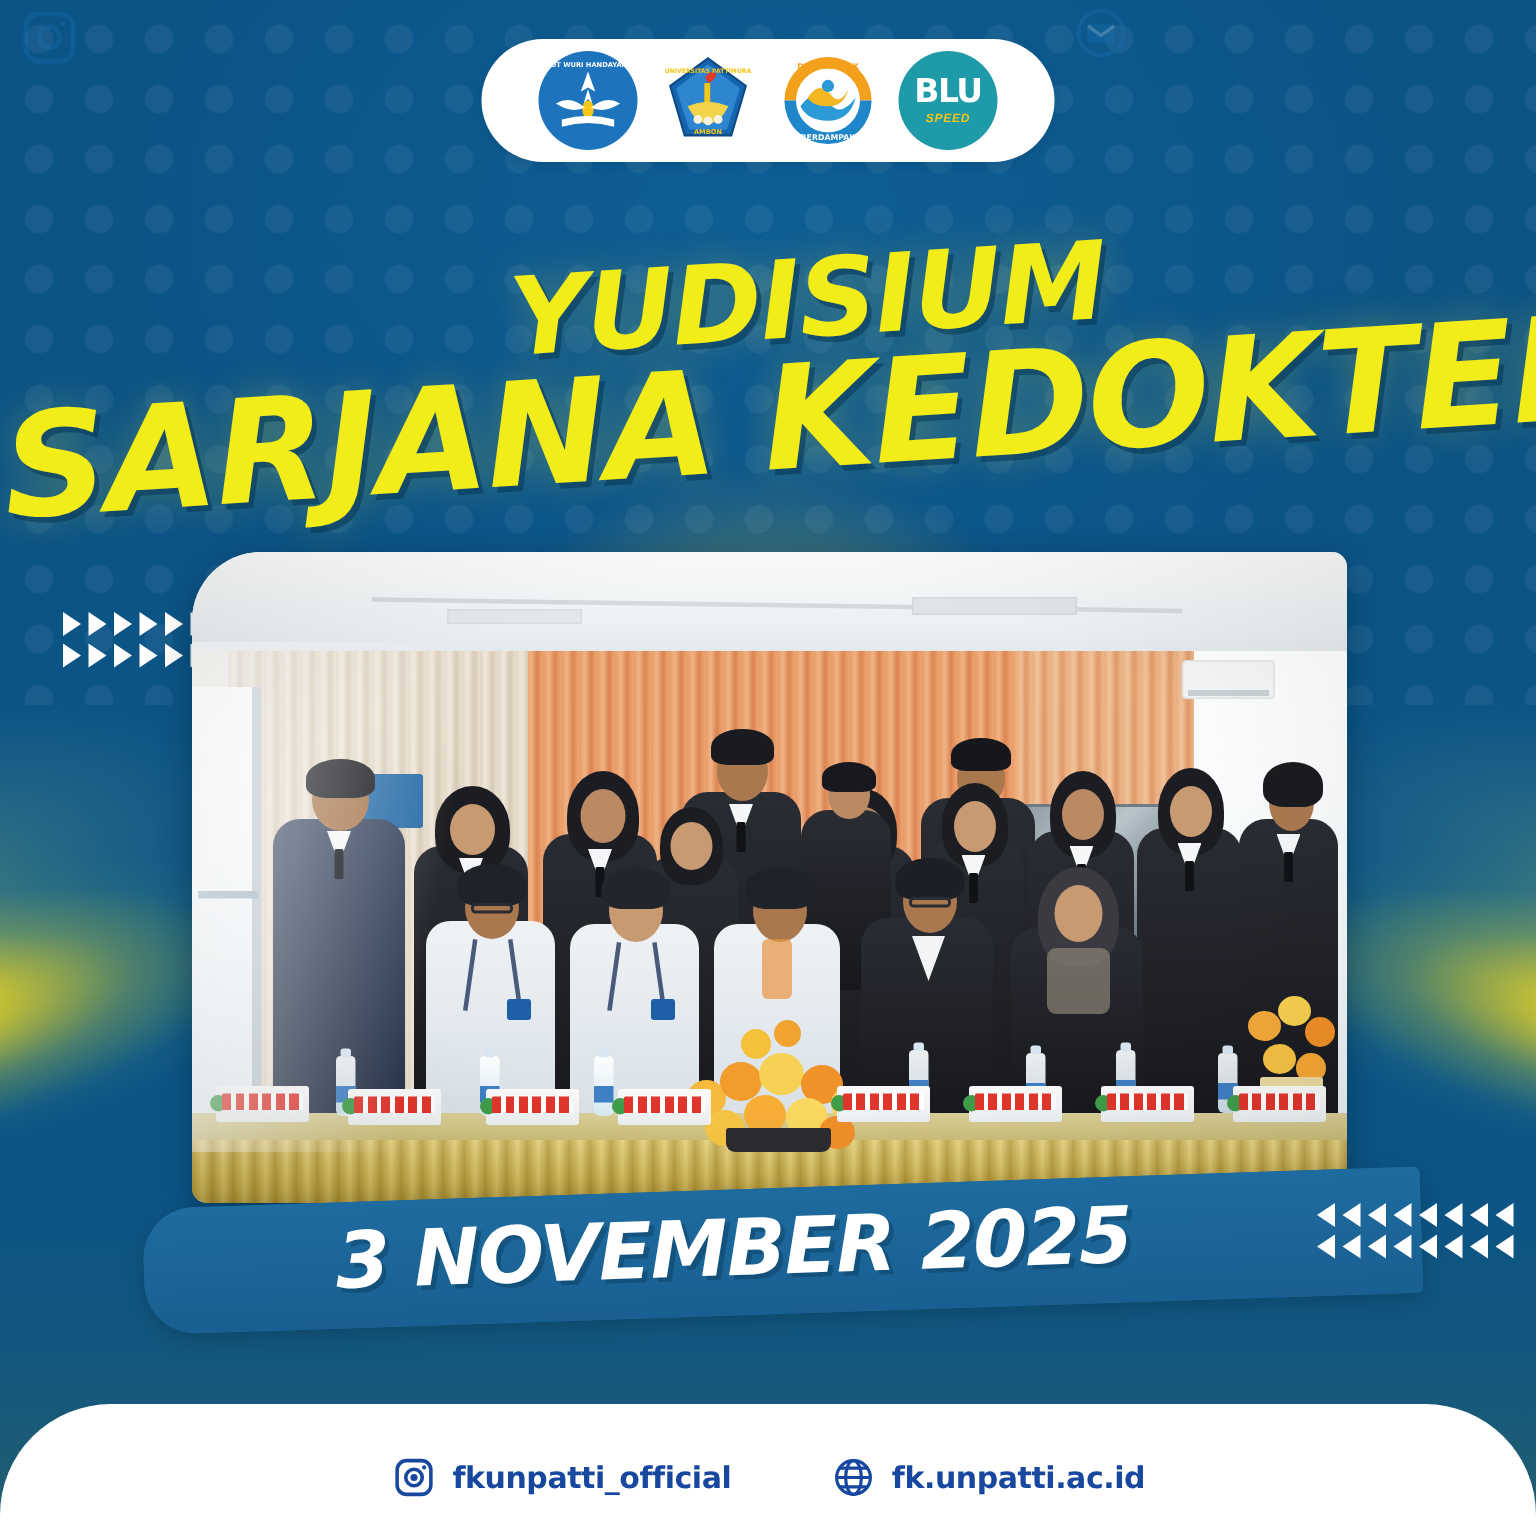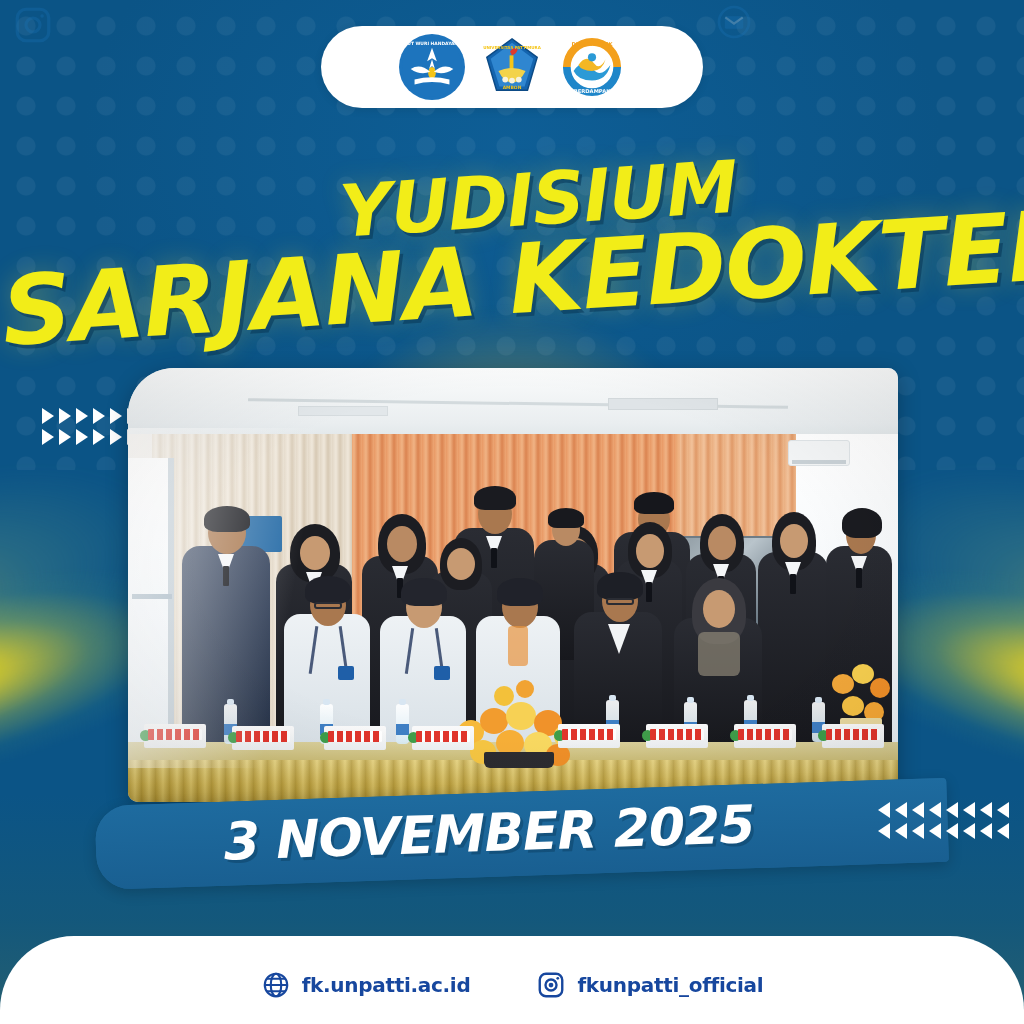--- a/index.html
+++ b/index.html
@@ -350,20 +350,24 @@
         <path d="M2 32 A30 30 0 0 0 62 32 L54 32 A22 22 0 0 1 10 32 Z" fill="#1f86c9"></path>
         <circle cx="32" cy="32" r="20" fill="#ffffff"></circle>
         <path d="M13 36 q10 -14 20 -2 q8 10 18 -4 q-4 16 -19 16 q-14 0 -19 -10 z" fill="#2b9ad6"></path>
         <path d="M18 30 q8 -12 16 -2 q6 8 12 -4 q-3 12 -14 12 q-11 0 -14 -6 z" fill="#f3b724"></path>
         <circle cx="32" cy="22" r="4.2" fill="#2b9ad6"></circle>
         <text x="32" y="10" font-size="5.4" fill="#f3a01c" text-anchor="middle" font-family="DejaVu Sans, sans-serif" font-weight="bold">DIKTISAINTEK</text>
         <text x="32" y="59" font-size="5.4" fill="#ffffff" text-anchor="middle" font-family="DejaVu Sans, sans-serif" font-weight="bold">BERDAMPAK</text>
       </svg>
     </div>
 
+    <div class="logo logo-blu">
+      <span class="blu-main">BLU</span>
+      <span class="blu-sub">SPEED</span>
+    </div>
 
   </div>
 
   <div id="headline">
     <div class="hl-line" id="hl-line1">YUDISIUM</div>
     <div class="hl-line" id="hl-line2">SARJANA KEDOKTERAN</div>
   </div>
 
   <div class="arrows" id="arrows-left">
     <div class="arrow-row">
@@ -612,37 +616,37 @@
       <i class="tri-l"></i>
       <i class="tri-l"></i>
       <i class="tri-l"></i>
     </div>
   </div>
 
   <div id="footer">
 
     <div class="contact">
       <span class="contact-icon">
-        <svg width="30" height="30" viewBox="0 0 24 24" fill="none" stroke="#17479e" stroke-width="1.7">
-          <circle cx="12" cy="12" r="9"></circle>
-          <ellipse cx="12" cy="12" rx="4.2" ry="9"></ellipse>
-          <path d="M3 12h18M4.6 7h14.8M4.6 17h14.8"></path>
-        </svg>
-      </span>
-      <span class="contact-label">fk.unpatti.ac.id</span>
-    </div>
-
-    <div class="contact">
-      <span class="contact-icon">
         <svg width="30" height="30" viewBox="0 0 24 24" fill="none" stroke="#17479e" stroke-width="1.9">
           <rect x="3" y="3" width="18" height="18" rx="5"></rect>
           <circle cx="12" cy="12" r="4.4"></circle>
           <circle cx="12" cy="12" r="1.9" fill="#17479e" stroke="none"></circle>
           <circle cx="17.4" cy="6.6" r="1.1" fill="#17479e" stroke="none"></circle>
         </svg>
       </span>
       <span class="contact-label">fkunpatti_official</span>
     </div>
 
+    <div class="contact">
+      <span class="contact-icon">
+        <svg width="30" height="30" viewBox="0 0 24 24" fill="none" stroke="#17479e" stroke-width="1.7">
+          <circle cx="12" cy="12" r="9"></circle>
+          <ellipse cx="12" cy="12" rx="4.2" ry="9"></ellipse>
+          <path d="M3 12h18M4.6 7h14.8M4.6 17h14.8"></path>
+        </svg>
+      </span>
+      <span class="contact-label">fk.unpatti.ac.id</span>
+    </div>
+
 
   </div>
 
 </div>
 
 </body></html>

